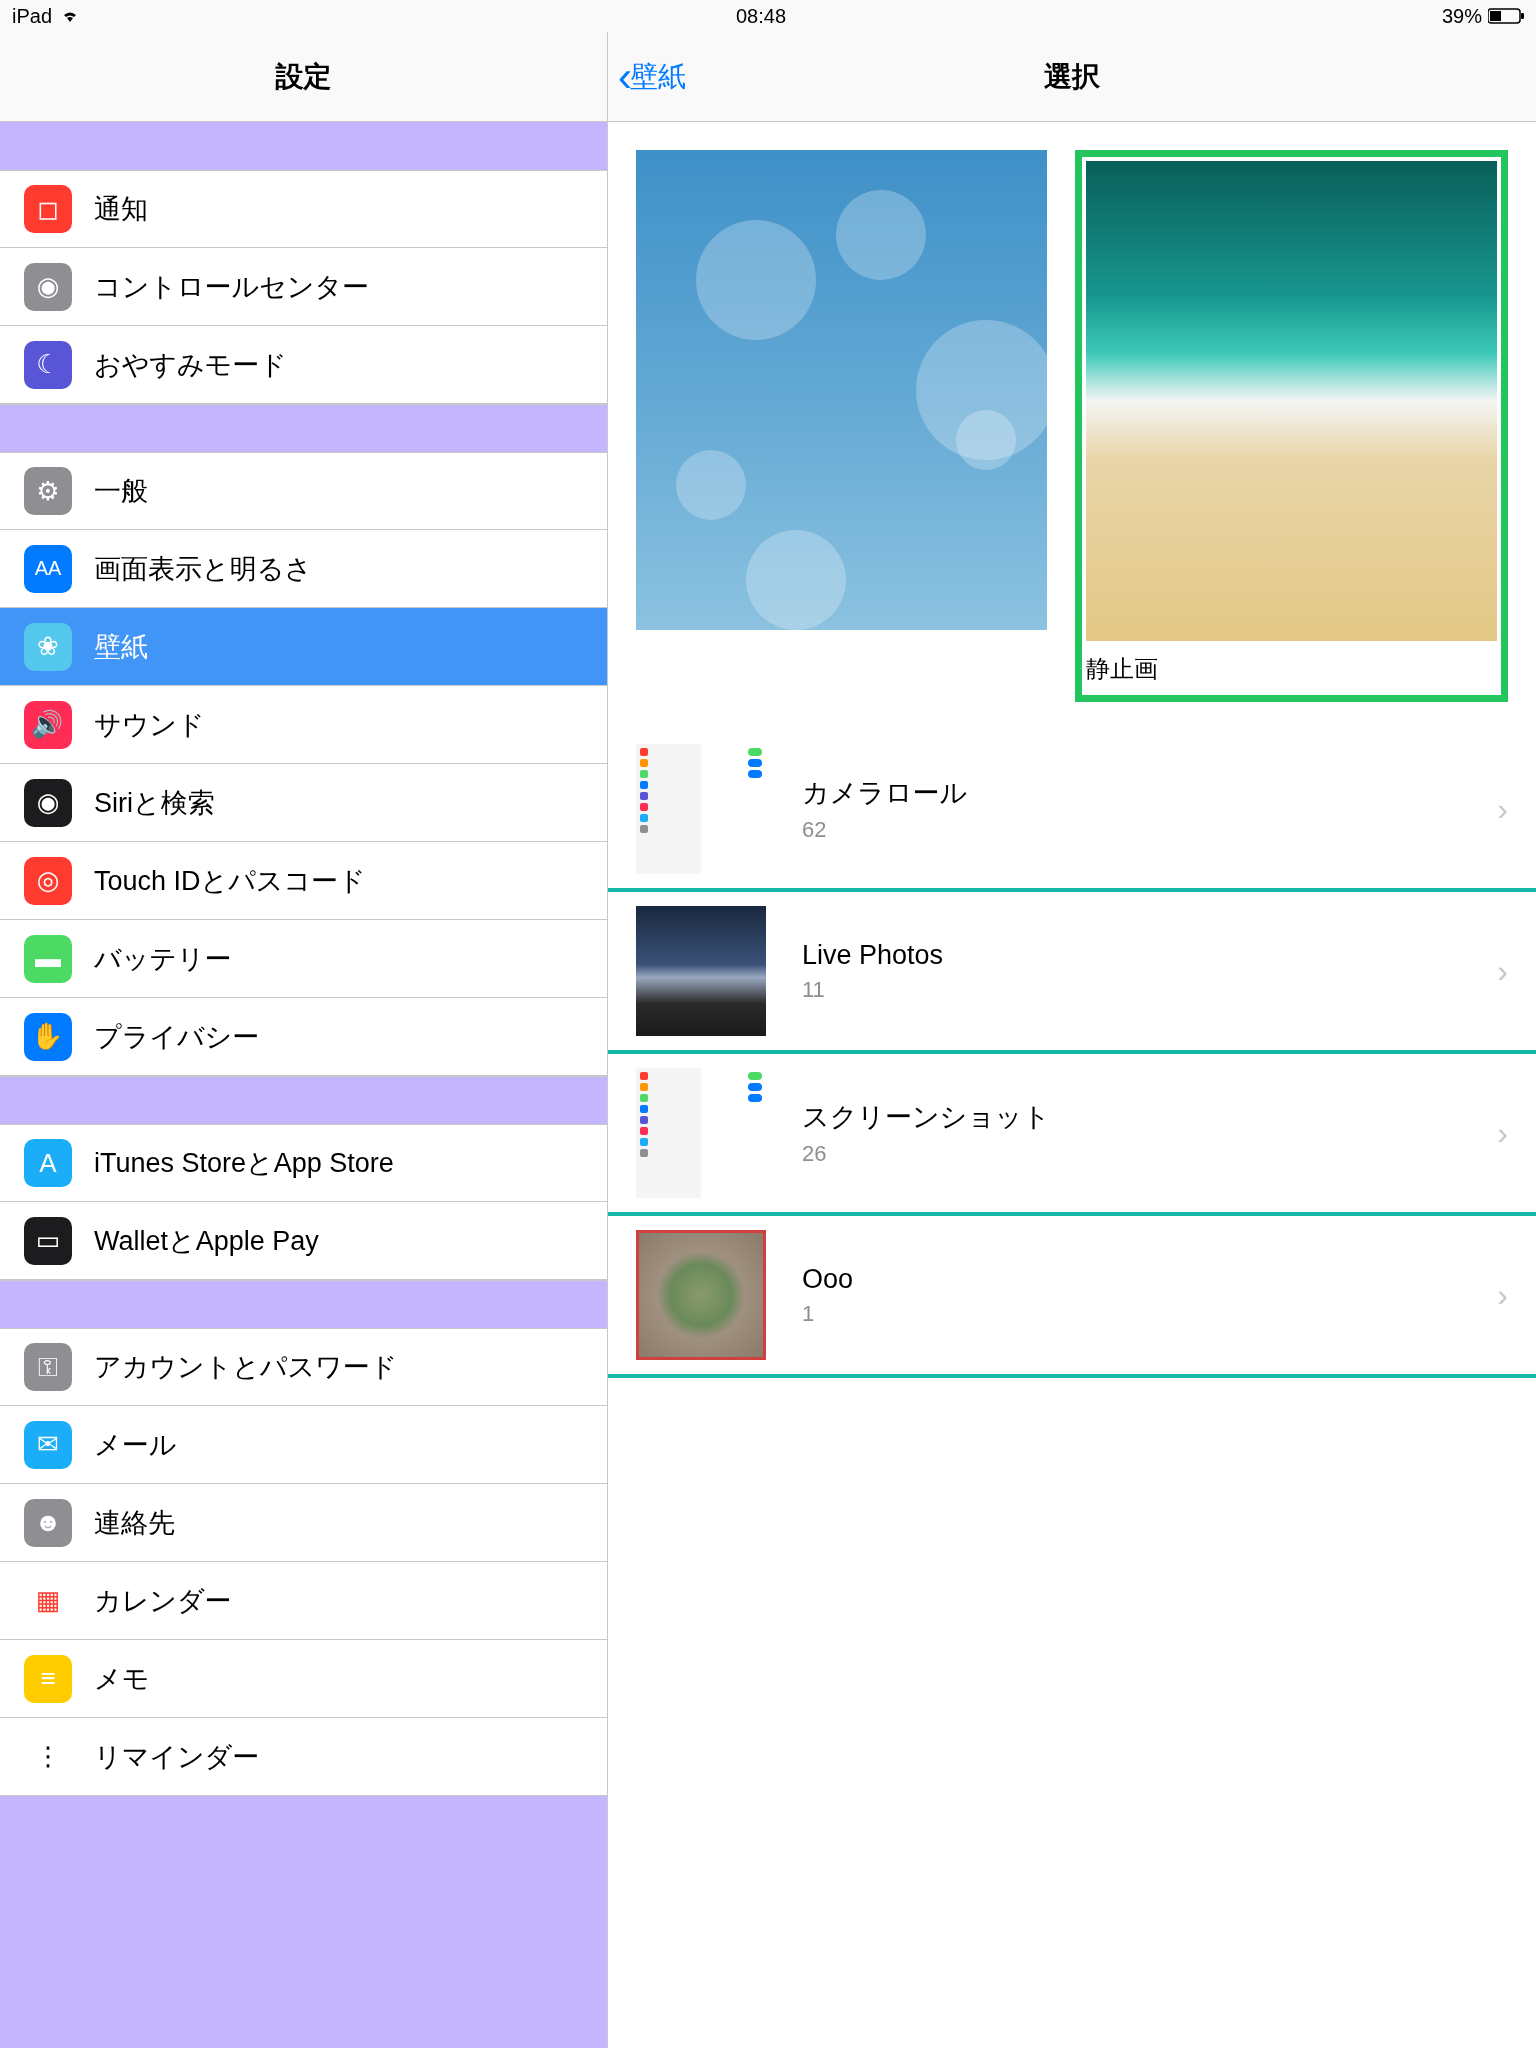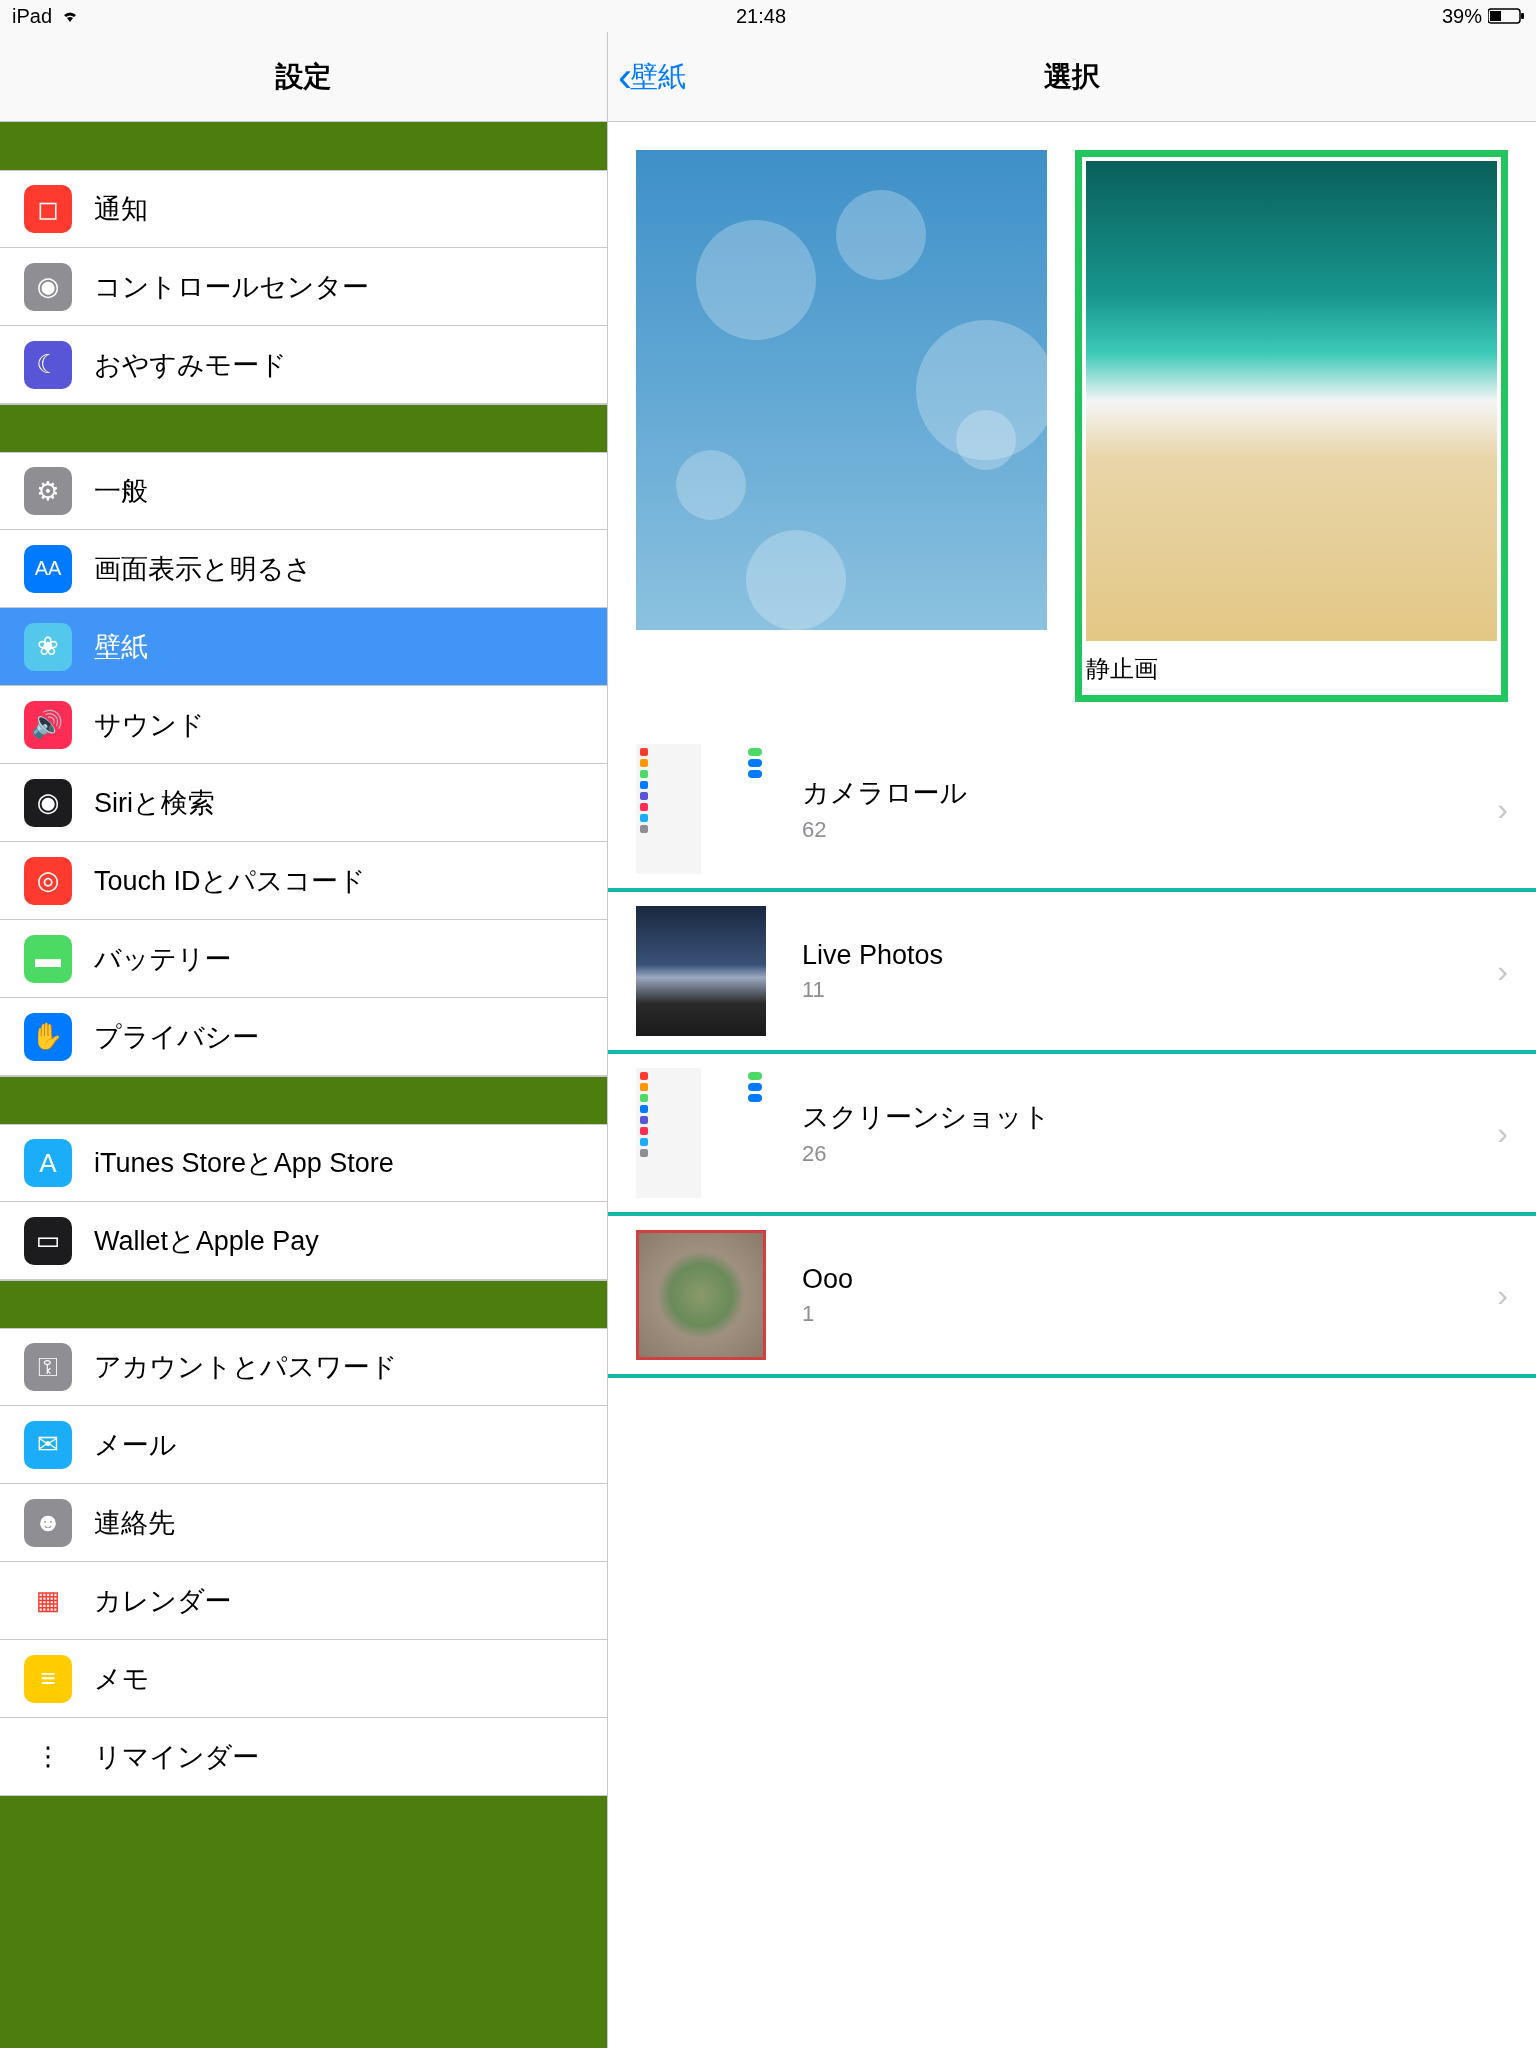--- a/index.html
+++ b/index.html
@@ -22,21 +22,21 @@
 }
 .status-left { display: flex; align-items: center; gap: 8px; }
 .status-right { display: flex; align-items: center; gap: 6px; }
 .main {
   display: flex;
   height: calc(100% - 32px);
 }
 .sidebar {
   width: 608px;
   border-right: 1px solid #c8c7cc;
-  background: #4d7c0f;
+  background: #c4b5fd;
   display: flex;
   flex-direction: column;
 }
 .sidebar-header {
   height: 90px;
   display: flex;
   align-items: center;
   justify-content: center;
   font-size: 28px;
   font-weight: 600;
@@ -153,21 +153,21 @@
 </head>
 <body>
 
 <div class="status-bar">
   <div class="status-left">
     <span>iPad</span>
     <svg width="20" height="14" viewBox="0 0 20 14">
         <path d="M10 13 L7 9 Q10 7 13 9 Z M4 6 Q10 1 16 6 L14 8 Q10 5 6 8 Z" fill="#000"></path>
       </svg>
   </div>
-  <span>21:48</span>
+  <span>08:48</span>
   <div class="status-right">
     <span>39%</span>
     <svg width="36" height="16" viewBox="0 0 36 16">
         <rect x="0" y="1" width="32" height="14" rx="3" fill="none" stroke="#000" stroke-width="1.5"></rect>
         <rect x="2" y="3" width="11" height="10" fill="#000"></rect>
         <rect x="33" y="5" width="3" height="6" rx="1" fill="#000"></rect>
       </svg>
   </div>
 </div>
 

